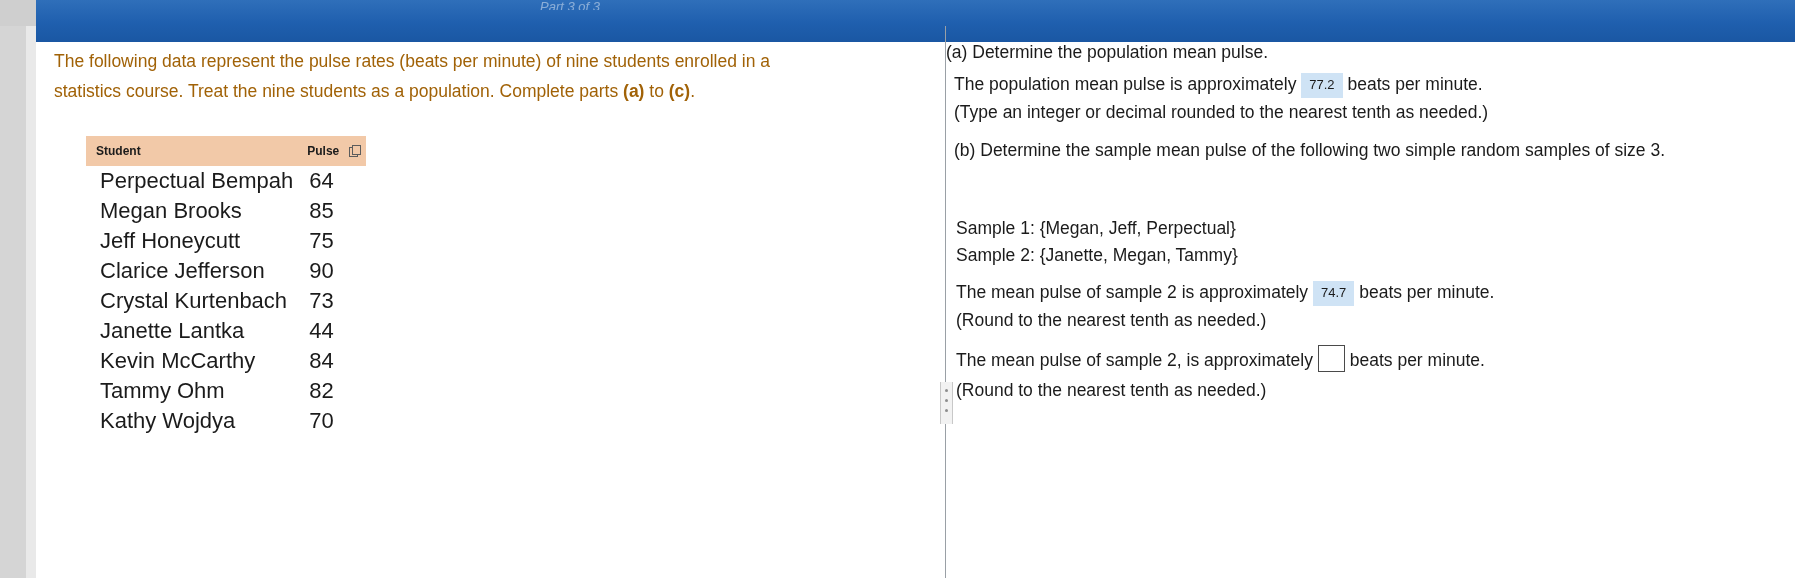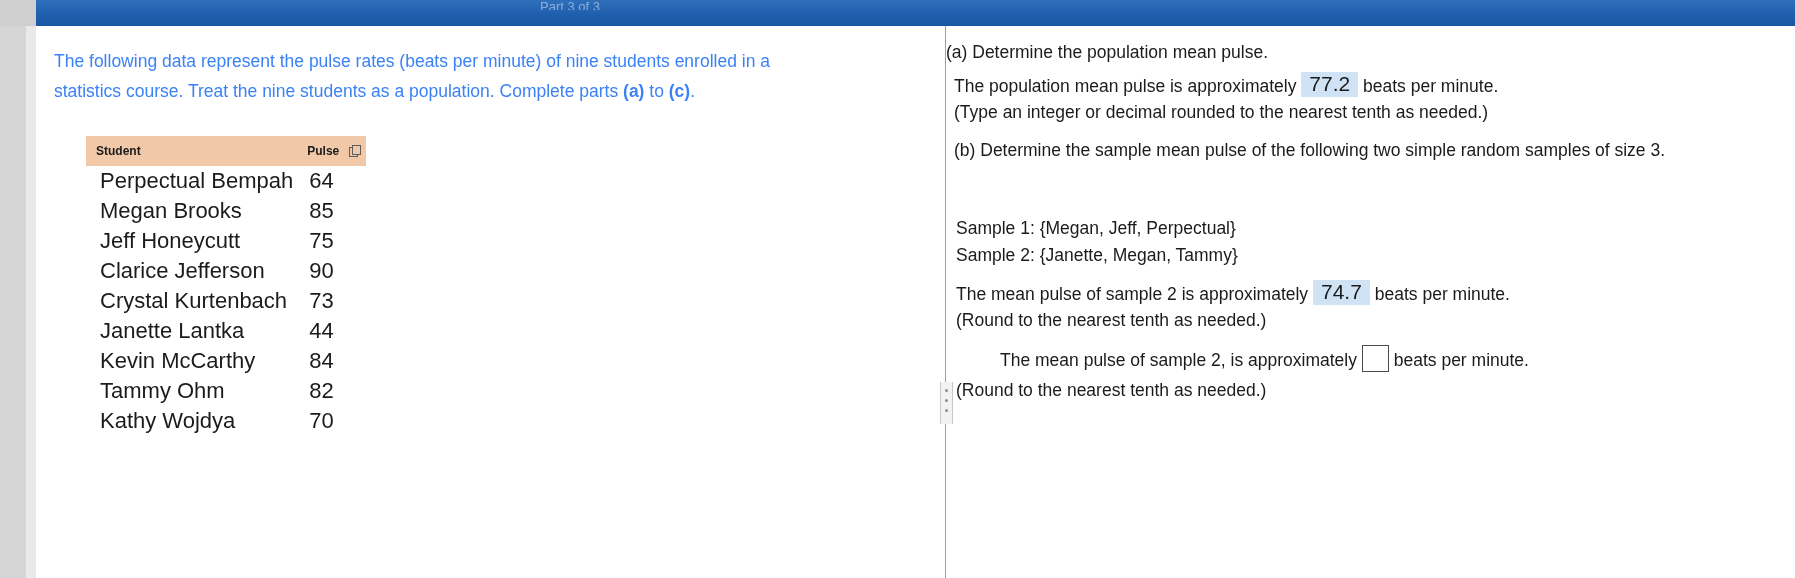--- a/index.html
+++ b/index.html
@@ -12,22 +12,23 @@
     height: 578px;
     overflow: hidden;
     font-family: "Liberation Sans", sans-serif;
     color: #1a1a1a;
     position: relative;
   }
   
   #top-band {
     position: absolute;
     left: 0; top: 0;
-    width: 1795px; height: 26px;
+    width: 1795px; height: 42px;
     background: linear-gradient(to bottom, #2f6fba 0%, #1f5fae 55%, #1a57a3 100%);
+    font-style: italic;
   }
   #top-band-left {
     position: absolute;
     left: 0; top: 0;
     width: 36px; height: 26px;
     background: #cfcfcf;
   }
   #top-band-title {
     position: absolute;
     left: 470px; top: 0px;
@@ -81,21 +82,21 @@
     position: absolute;
     left: 36px; top: 26px;
     width: 904px; height: 552px;
   }
   #prompt {
     position: absolute;
     left: 18px; top: 20px;
     width: 830px;
     font-size: 17.5px;
     line-height: 30px;
-    color: #3b82f6;
+    color: #a16207;
   }
   #prompt b { font-weight: bold; }
 
   #data-table {
     position: absolute;
     left: 50px; top: 110px;
     width: 275px;
     border-collapse: collapse;
     font-size: 17px;
   }
@@ -160,41 +161,41 @@
     line-height: 25px;
     color: #1b1b1b;
     white-space: nowrap;
   }
   .rtext.wrap { white-space: normal; }
   .answer-box {
     display: inline-block;
     background: #cfe3f5;
     border: 1px solid #cfe3f5;
     padding: 1px 7px 2px 7px;
-    font-size: 21px;
+    font-size: 13px;
     color: #1b1b1b;
     line-height: 20px;
     vertical-align: 1px;
   }
   .empty-box {
     display: inline-block;
     width: 25px; height: 25px;
     border: 1px solid #4a4a4a;
     background: #ffffff;
     vertical-align: -6px;
   }
   #q-a       { left: 0px;  top: 0px;  }
   #a-line    { left: 8px;  top: 32px; }
   #a-note    { left: 8px;  top: 60px; }
   #q-b       { left: 8px;  top: 98px; width: 845px; }
   #sample1   { left: 10px; top: 176px; }
   #sample2   { left: 10px; top: 203px; }
   #mean1     { left: 10px; top: 240px; }
   #mean1note { left: 10px; top: 268px; }
-  #mean2     { left: 10px; top: 305px; margin-left: 44px; }
+  #mean2     { left: 10px; top: 305px; }
   #mean2note { left: 10px; top: 338px; }
 </style>
 </head>
 <body>
 
 <div id="top-band">
   <div id="top-band-left"></div>
   <div id="top-band-title">Part 3 of 3</div>
 </div>
 

